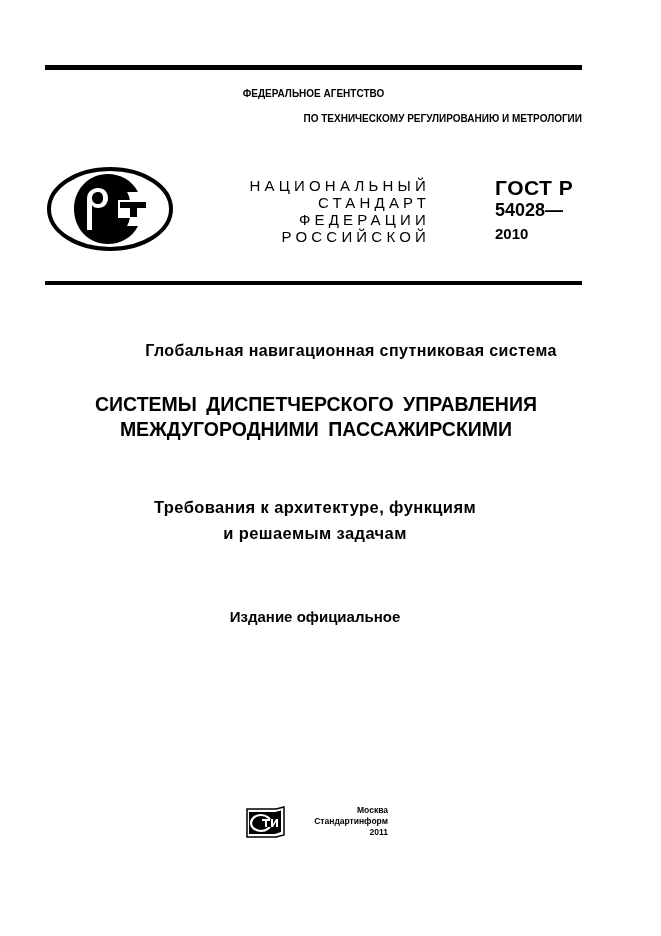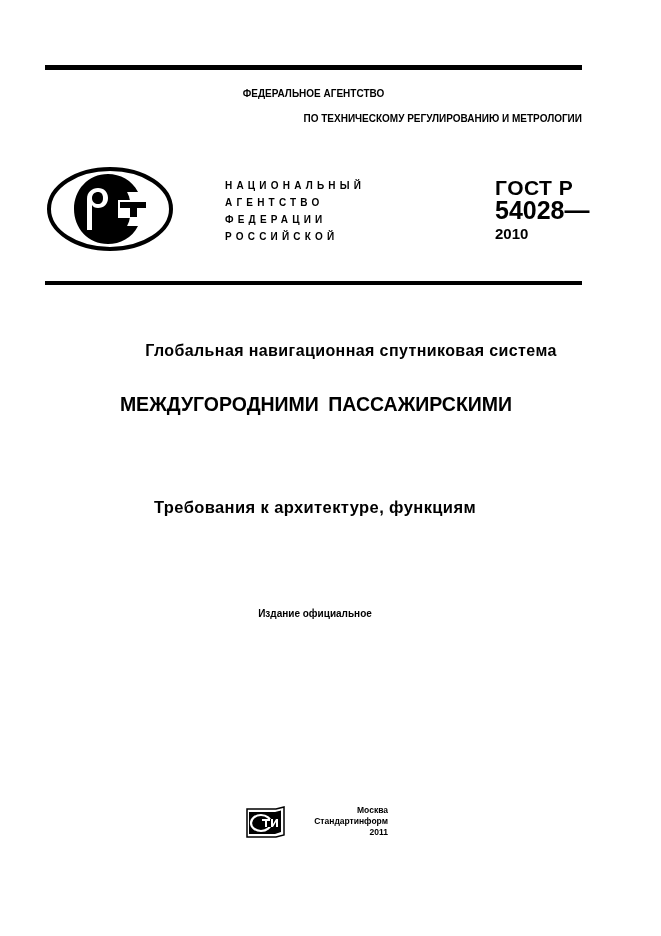--- a/index.html
+++ b/index.html
@@ -41,38 +41,38 @@
       left: 46px;
       top: 166px;
       width: 128px;
       height: 86px;
     }
 
     .national {
       position: absolute;
       left: 225px;
       width: 205px;
-      text-align: left;
-      font-weight: bold;
-      font-size: 10px;
+      text-align: right;
+      font-weight: normal;
+      font-size: 15px;
       letter-spacing: 4.2px;
       line-height: 17px;
       top: 177px;
     }
     .national div { white-space: nowrap; }
 
     .gost {
       position: absolute;
       left: 495px;
       top: 176px;
       font-weight: bold;
       line-height: 23px;
     }
     .gost .g1 { font-size: 21px; letter-spacing: 0.5px; }
-    .gost .g2 { font-size: 25px; }
+    .gost .g2 { font-size: 18px; }
     .gost .g3 { font-size: 15px; }
 
     .subtitle {
       position: absolute;
       left: 0;
       width: 630px;
       text-align: center;
       font-weight: bold;
       font-size: 16px;
       top: 342px;
@@ -105,21 +105,21 @@
       letter-spacing: 0.4px;
     }
     .scope div { white-space: nowrap; }
 
     .edition {
       position: absolute;
       left: 0;
       width: 630px;
       text-align: center;
       font-weight: bold;
-      font-size: 10px;
+      font-size: 15px;
       top: 608px;
     }
 
     .publisher-logo {
       position: absolute;
       left: 246px;
       top: 806px;
       width: 40px;
       height: 33px;
     }
@@ -156,41 +156,43 @@
 
     <path d="M72,34 L92,34 L92,52 L72,52 Z" fill="#fff"></path>
 
     <rect x="74" y="36" width="26" height="6" fill="#000"></rect>
     <rect x="84" y="36" width="7" height="15" fill="#000"></rect>
   </svg>
 </div>
 
 <div class="national">
   <div>НАЦИОНАЛЬНЫЙ</div>
-  <div>АГЕНТСТВО</div>
+  <div>СТАНДАРТ</div>
   <div>ФЕДЕРАЦИИ</div>
   <div>РОССИЙСКОЙ</div>
 </div>
 
 <div class="gost">
   <div class="g1">ГОСТ Р</div>
   <div class="g2">54028—</div>
   <div class="g3">2010</div>
 </div>
 
 <div class="rule rule-mid"></div>
 
 <div class="subtitle">Глобальная навигационная спутниковая система</div>
 
 <div class="main-title">
+  <div>СИСТЕМЫ ДИСПЕТЧЕРСКОГО УПРАВЛЕНИЯ</div>
   <div>МЕЖДУГОРОДНИМИ ПАССАЖИРСКИМИ</div>
 </div>
 
 <div class="scope">
   <div>Требования к архитектуре, функциям</div>
+  <div>и решаемым задачам</div>
 </div>
 
 <div class="edition">Издание официальное</div>
 
 <div class="publisher-logo">
   <svg width="40" height="33" viewBox="0 0 40 33">
 
     <path d="M1,3 L30,3 L38,1 L38,29 L30,31 L1,31 Z" fill="none" stroke="#000" stroke-width="1.5"></path>
     <path d="M3,6 L29,6 L35,4.5 L35,26 L29,28 L3,28 Z" fill="#000"></path>
 

